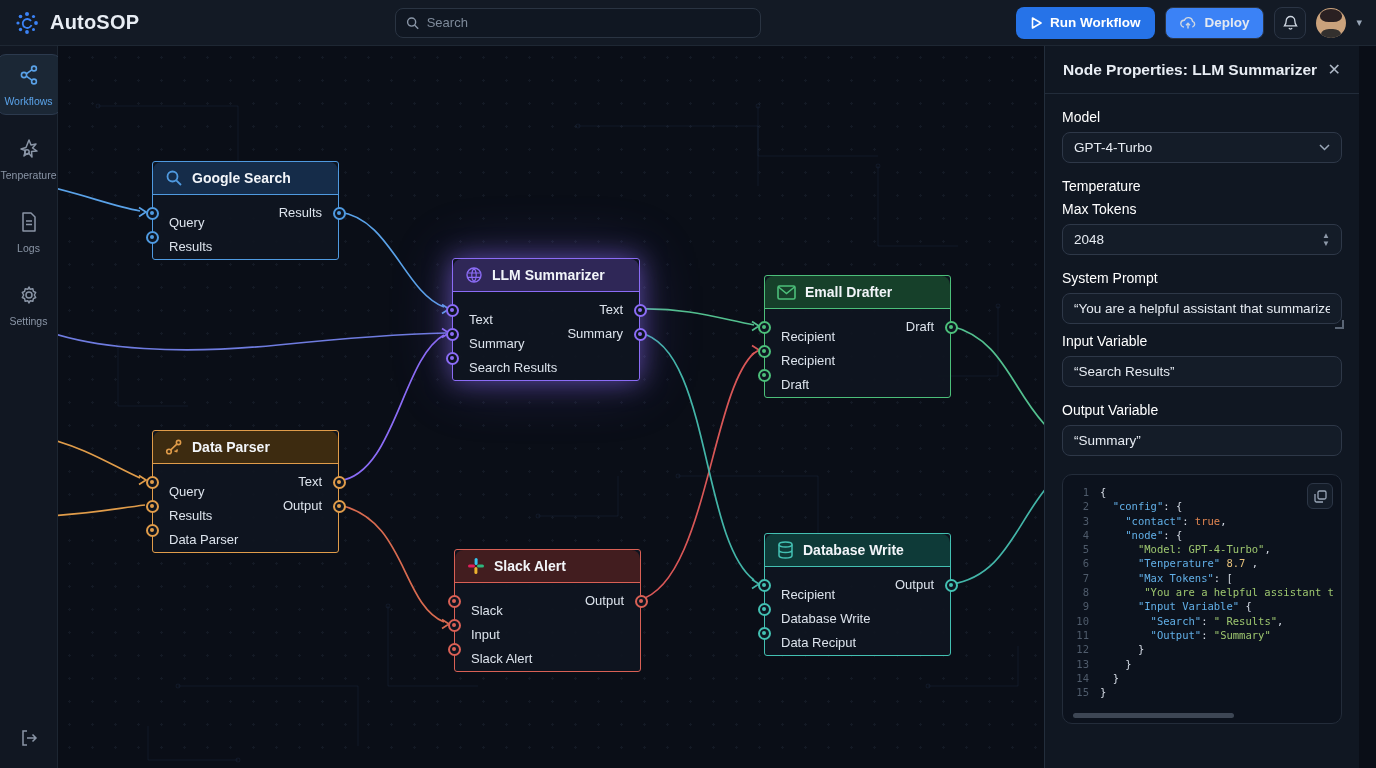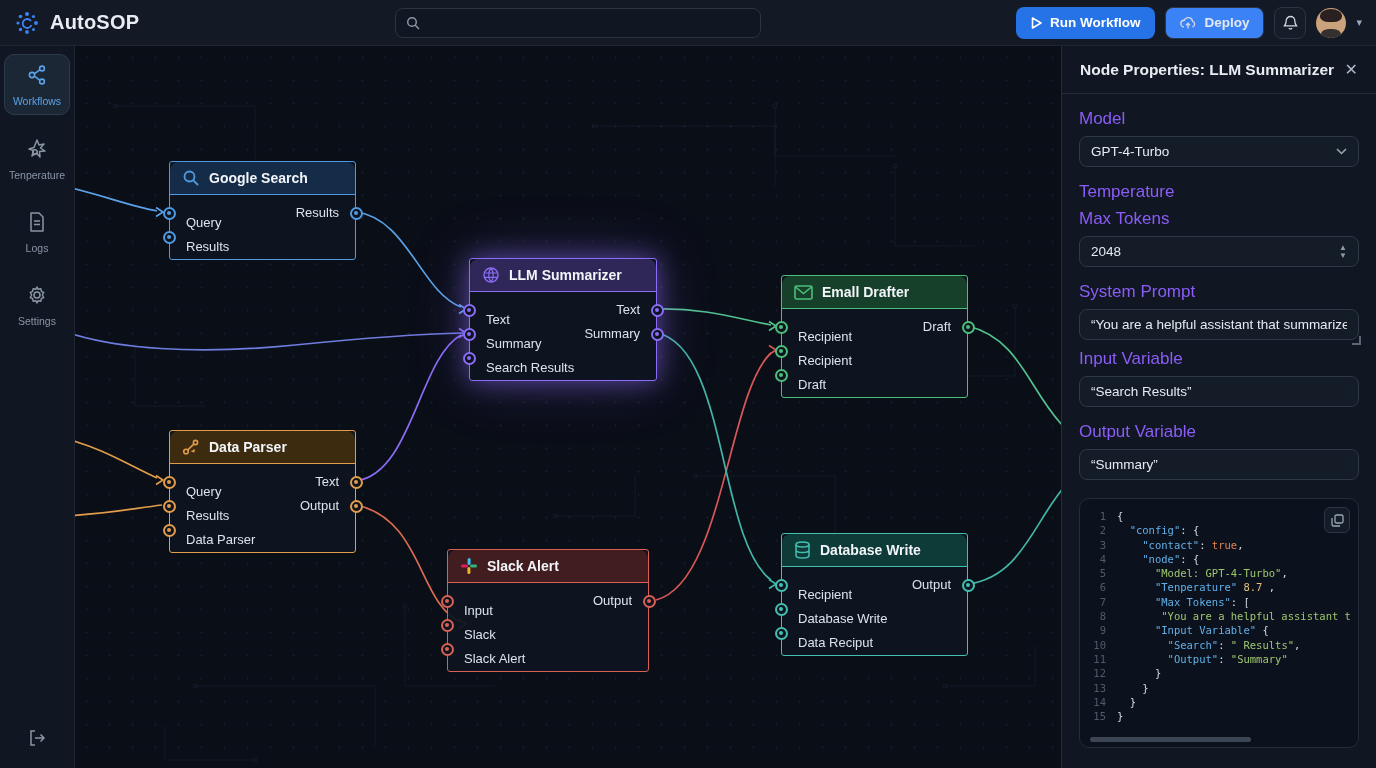--- a/index.html
+++ b/index.html
@@ -27,21 +27,21 @@
     border:1px solid #2b3545; display:flex; align-items:center; justify-content:center; }
   .avatar { width:30px; height:30px; border-radius:50%; overflow:hidden; background:#caa27c; position:relative; }
   .avatar .hair { position:absolute; top:1px; left:4px; right:4px; height:13px; background:#2a2022; border-radius:50% 50% 40% 40%; }
   .avatar .body { position:absolute; bottom:-4px; left:5px; right:5px; height:13px; background:#33302e; border-radius:40% 40% 0 0; }
   .chev { color:#9aa7b8; font-size:11px; }
 
   
   .main { flex:1; display:flex; min-height:0; }
 
   
-  .sidebar { width:75px; background:#111722; border-right:1px solid #1d2general; border-right:1px solid #1d2632;
+  .sidebar { width:58px; background:#111722; border-right:1px solid #1d2general; border-right:1px solid #1d2632;
     display:flex; flex-direction:column; align-items:center; padding-top:8px; gap:8px; }
   .side-item { width:66px; border-radius:10px; padding:9px 2px 7px; display:flex; flex-direction:column;
     align-items:center; gap:5px; color:#8a95a6; cursor:pointer; }
   .side-item .lbl { font-size:10.5px; }
   .side-item.active { background:#1b2735; border:1px solid #2c3a4e; color:#5aa2e8; }
   .side-item svg { stroke:#8a95a6; }
   .side-item.active svg { stroke:#5aa2e8; }
   .side-spacer { flex:1; }
   .logout { margin-bottom:16px; color:#8a95a6; }
 
@@ -64,21 +64,21 @@
   .port::after { content:""; position:absolute; left:50%; top:50%; width:4px; height:4px;
     margin:-2px 0 0 -2px; border-radius:50%; background:var(--nc); }
 
   
   .panel { width:315px; background:#101722; border-left:1px solid #232e3c; display:flex; flex-direction:column; }
   .panel-header { height:48px; display:flex; align-items:center; justify-content:space-between;
     padding:0 18px; border-bottom:1px solid #222c3a; }
   .panel-title { font-size:15.5px; font-weight:bold; }
   .close-x { color:#aeb8c6; font-size:16px; cursor:pointer; }
   .panel-body { padding:15px 17px 10px; display:flex; flex-direction:column; }
-  .field-label { font-size:17px; color:#8b5cf6; margin-bottom:7px; }
+  .field-label { font-size:14px; color:#ffffff; margin-bottom:7px; }
   .finput { height:31px; background:#141c28; border:1px solid #2e3848; border-radius:8px;
     display:flex; align-items:center; padding:0 11px; font-size:13.5px; color:#e6ebf2; margin-bottom:15px; }
   .finput.select { justify-content:space-between; }
   .temp-row { display:flex; align-items:center; gap:11px; margin-bottom:15px; }
   .temp-val { width:54px; height:31px; margin-bottom:0; }
   .slider { flex:1; height:4px; border-radius:2px; background:#333c49; position:relative; }
   .slider .fill { position:absolute; left:0; top:0; bottom:0; width:53%; background:#5d6878; border-radius:2px; }
   .slider .thumb { position:absolute; left:53%; top:50%; width:14px; height:14px; margin:-7px 0 0 -7px;
     border-radius:50%; background:#f4f6f9; box-shadow:0 1px 3px rgba(0,0,0,.5); }
   .temp-max { width:40px; height:26px; border:1px solid #2e3848; border-radius:8px;
@@ -123,20 +123,21 @@
         <path d="M17 11 a4.5 4.5 0 1 0 0.5 4" fill="none" stroke="#3b82f6" stroke-width="1.8"></path>
       </svg>
       <span class="brand-title">AutoSOP</span>
     </div>
     <div class="search-wrap">
       <div class="searchbox">
         <svg width="14" height="14" viewBox="0 0 14 14">
           <circle cx="6" cy="6" r="4.3" fill="none" stroke="#8b97a8" stroke-width="1.5"></circle>
           <line x1="9.3" y1="9.3" x2="13" y2="13" stroke="#8b97a8" stroke-width="1.5"></line>
         </svg>
+        <input type="text" placeholder="Search" style="">
       </div>
     </div>
     <div class="actions">
       <button class="btn btn-primary">
         <svg width="11" height="12" viewBox="0 0 11 12">
           <path d="M1.5 1 L10 6 L1.5 11 Z" fill="none" stroke="#fff" stroke-width="1.6" stroke-linejoin="round"></path>
         </svg>
         <span>Run Workflow</span>
       </button>
       <button class="btn btn-ghost">
@@ -330,39 +331,39 @@
             <span class="port" style="right: -7.5px; top: 44.5px;"></span>
             <span class="port" style="right: -7.5px; top: 68.5px;"></span>
             <div class="node-body" style="height: 88px;">
               <div class="prow">Query</div>
               <div class="prow">Results</div>
               <div class="prow">Data Parser</div>
               <div class="prow out" style="top: 6px;">Text</div>
               <div class="prow out" style="top: 30px;">Output</div>
             </div>
           </div>
-          <div class="node" style="left: 372px; top: 503px; width: 202px; --nc: #d96055; --hb: #421d1f;">
+          <div class="node" style="left: 396px; top: 503px; width: 187px; --nc: #d96055; --hb: #421d1f;">
             <div class="node-header">
               <span style="display: flex;">
                 <svg width="18" height="18" viewBox="0 0 18 18">
                   <rect x="7.6" y="1" width="3" height="7" rx="1.5" fill="#36C5F0"></rect>
                   <rect x="10" y="7.6" width="7" height="3" rx="1.5" fill="#2EB67D"></rect>
                   <rect x="7.4" y="10" width="3" height="7" rx="1.5" fill="#ECB22E"></rect>
                   <rect x="1" y="7.4" width="7" height="3" rx="1.5" fill="#E01E5A"></rect>
                 </svg>
               </span>
               <span class="node-title">Slack Alert</span>
             </div>
             <span class="port" style="left: -7.5px; top: 44.5px;"></span>
             <span class="port" style="left: -7.5px; top: 68.5px;"></span>
             <span class="port" style="left: -7.5px; top: 92.5px;"></span>
             <span class="port" style="right: -7.5px; top: 44.5px;"></span>
             <div class="node-body" style="height: 88px;">
+              <div class="prow">Slack</div>
               <div class="prow">Input</div>
-              <div class="prow">Slack</div>
               <div class="prow">Slack Alert</div>
               <div class="prow out" style="top: 6px;">Output</div>
             </div>
           </div>
           <div class="node" style="left: 706px; top: 487px; width: 187px; --nc: #43c0b2; --hb: #0e3a38;">
             <div class="node-header">
               <span style="display: flex;">
                 <svg width="17" height="18" viewBox="0 0 17 18">
                   <ellipse cx="8.5" cy="3.5" rx="6.5" ry="2.5" fill="none" stroke="#43c0b2" stroke-width="1.5"></ellipse>
                   <path d="M2 3.5 V14.5 C2 15.9 4.9 17 8.5 17 C12.1 17 15 15.9 15 14.5 V3.5 M2 9 C2 10.4 4.9 11.5 8.5 11.5 C12.1 11.5 15 10.4 15 9" fill="none" stroke="#43c0b2" stroke-width="1.5"></path>

